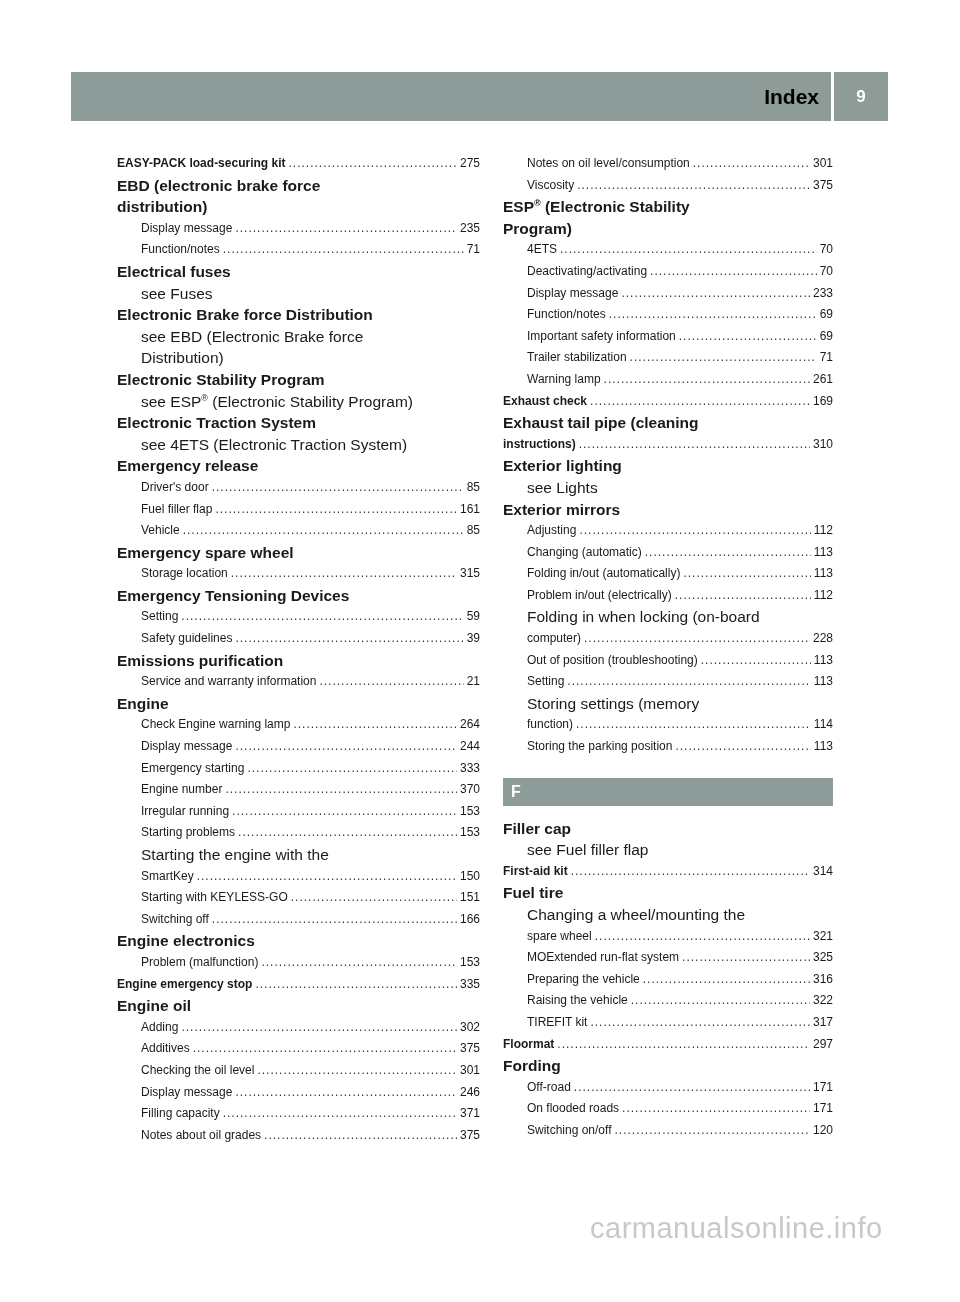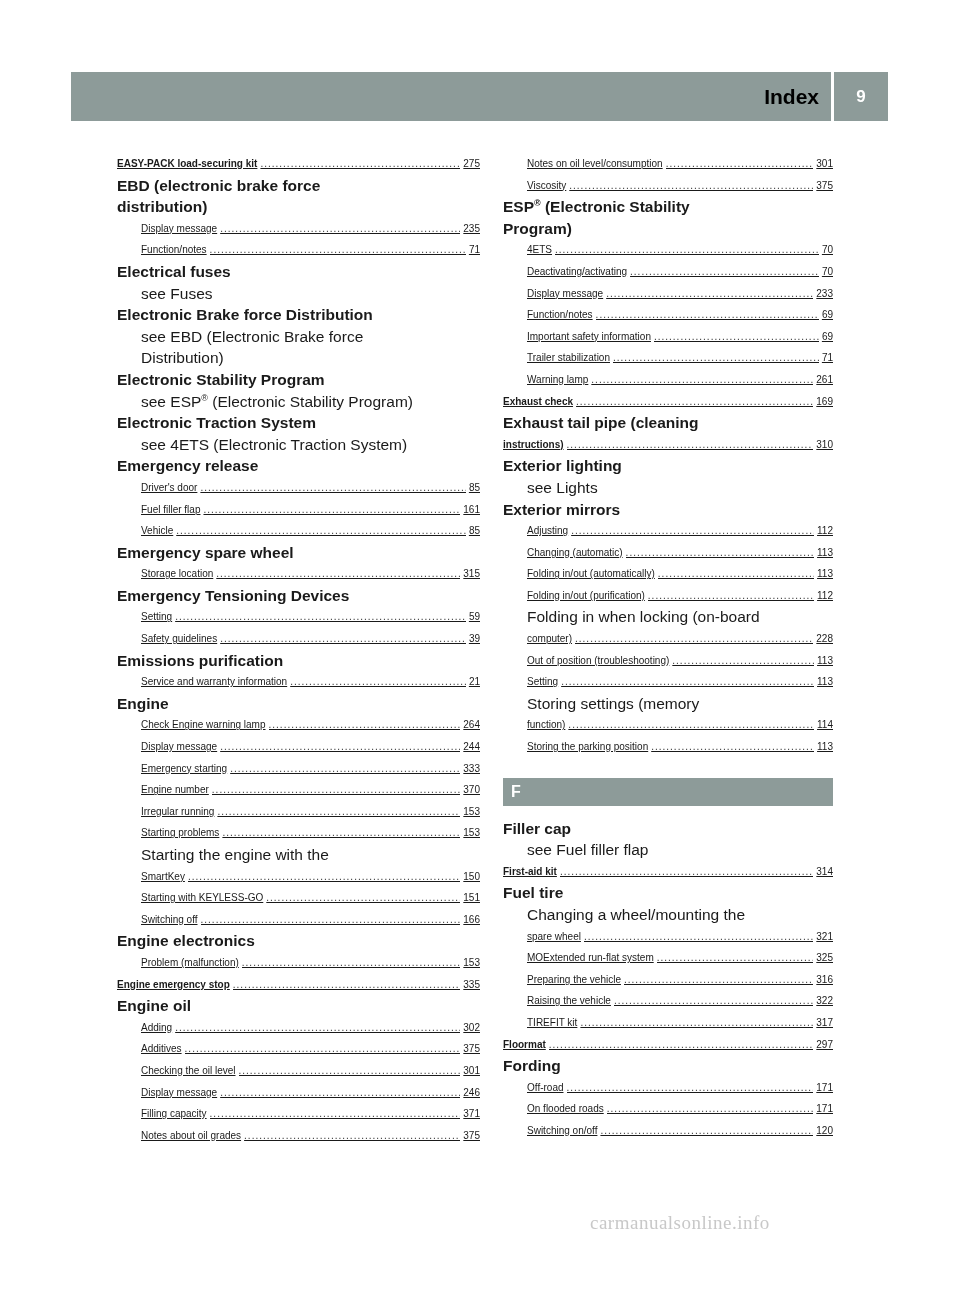--- a/index.html
+++ b/index.html
@@ -19,39 +19,39 @@
     width: 54px; height: 49px; background: #8d9b99;
     display: flex; align-items: center; justify-content: center;
   }
   .header .title { color: #000000; font-weight: bold; font-size: 21px; }
   .header .pagenum { color: #fff; font-weight: bold; font-size: 17px; }
 
   .col { position: absolute; top: 153px; width: 365px; }
   .col.left { left: 117px; width: 363px; }
   .col.right { left: 503px; width: 330px; }
 
-  .row { display: flex; align-items: center; font-size: 10px; line-height: 21.6px; height: 21.6px; white-space: nowrap; text-decoration: underline; }
+  .row { display: flex; align-items: center; font-size: 12px; line-height: 21.6px; height: 21.6px; white-space: nowrap; }
   .row .txt { flex: 0 0 auto; }
   .row .dots { flex: 1 1 auto; overflow: hidden; margin: 0 3px; color: #333; letter-spacing: 1px; }
   .row .dots::before { content: "................................................................................................................................................"; }
   .row .page { flex: 0 0 auto; text-align: right; }
   .row.main .txt { font-weight: bold; }
   .row.sub { padding-left: 24px; }
   .plain { font-size: 15.5px; line-height: 21.6px; }
   .plain.main { font-weight: bold; }
   .plain.sub { padding-left: 24px; }
   sup { font-size: 9px; line-height: 0; vertical-align: 6px; }
 
   .section-bar {
     height: 28px; background: #8d9b99; color: #fff; font-weight: bold; font-size: 16px;
     display: flex; align-items: center; padding-left: 8px; margin: 20px 0 12px 0;
   }
   .watermark {
-    position: absolute; left: 590px; top: 1212px; font-size: 19px; color: #c8c8c8;
-    font-family: Liberation Serif, serif; letter-spacing: 0.5px;
+    position: absolute; left: 590px; top: 1212px; font-size: 29px; color: #c8c8c8;
+    font-family: Liberation Sans, sans-serif; letter-spacing: 0.5px;
   }
 </style>
 </head>
 <body>
 
 <div class="header">
   <div class="title-box">
     <span class="title">Index</span>
   </div>
   <div class="sep"></div>
@@ -287,21 +287,21 @@
       <span class="txt">Changing (automatic)</span>
       <span class="dots"></span>
       <span class="page">113</span>
     </div>
     <div class="row sub">
       <span class="txt">Folding in/out (automatically)</span>
       <span class="dots"></span>
       <span class="page">113</span>
     </div>
     <div class="row sub">
-      <span class="txt">Folding in/out (purification)</span>
+      <span class="txt">Problem in/out (electrically)</span>
       <span class="dots"></span>
       <span class="page">112</span>
     </div>
     <div class="plain sub">Folding in when locking (on-board</div>
     <div class="row sub">
       <span class="txt">computer)</span>
       <span class="dots"></span>
       <span class="page">228</span>
     </div>
     <div class="row sub">

